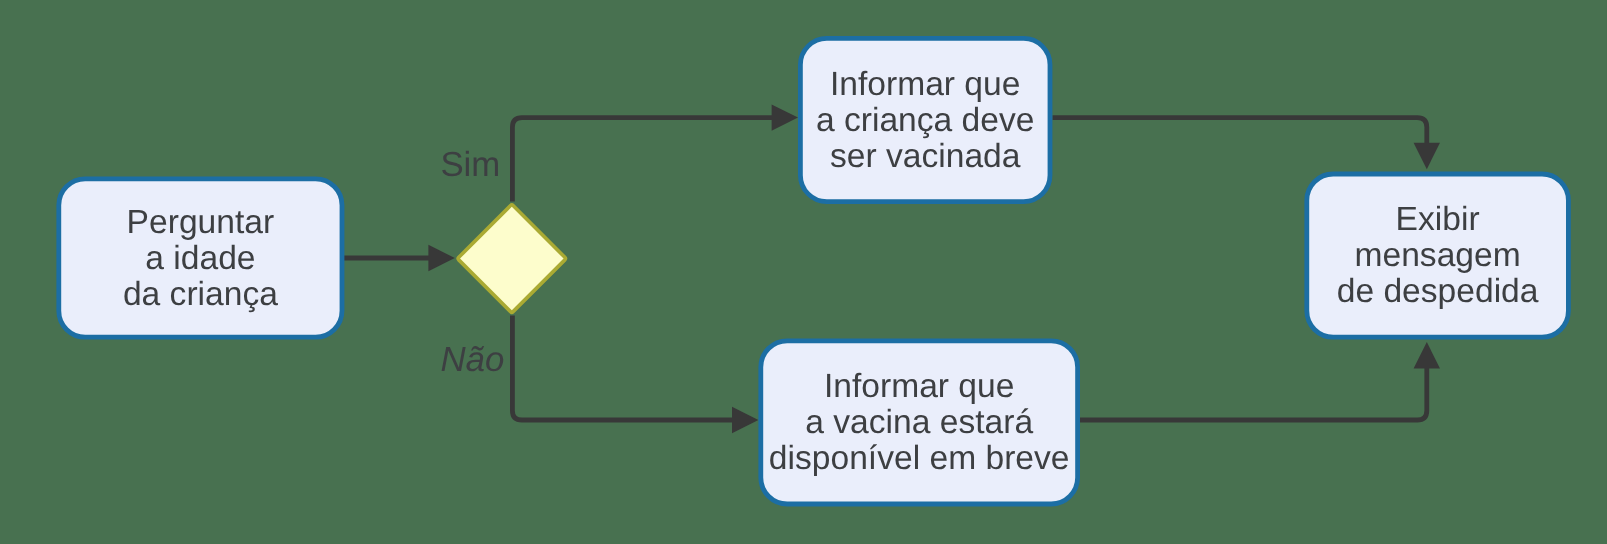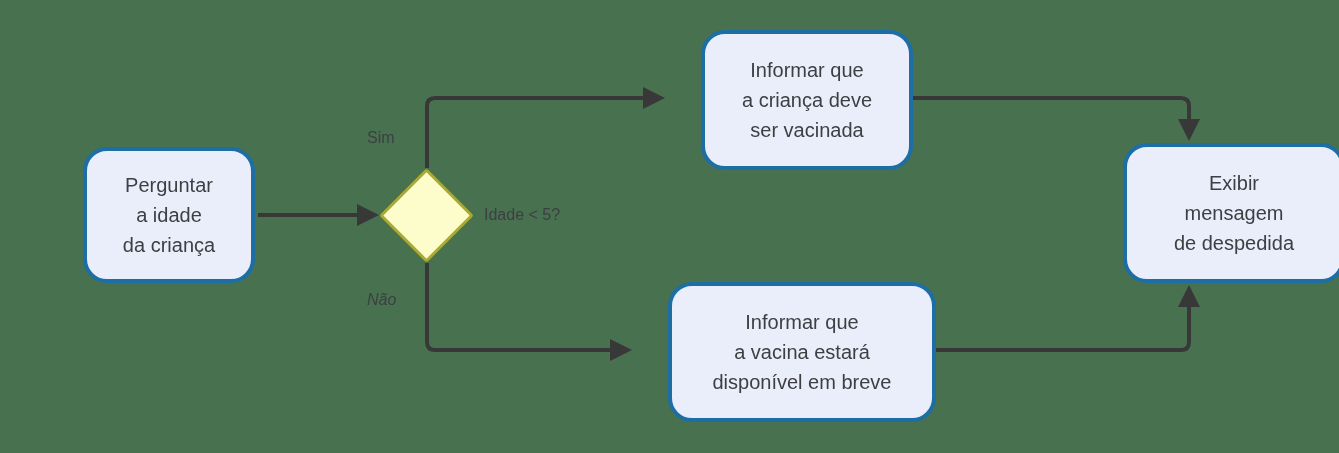--- a/index.html
+++ b/index.html
@@ -41,42 +41,41 @@
   .node {
     position: absolute;
     background: var(--node-fill);
     border: 4px solid var(--node-border);
     border-radius: 24px;
     display: flex;
     align-items: center;
     justify-content: center;
     text-align: center;
     color: var(--text);
-    font-size: 20px;
+    font-size: 28px;
     line-height: 30px;
     white-space: pre-line;
-    margin-left: 36px;
   }
-  .node-start     { left: 47px;   top: 147px; width: 172px; height: 136px; }
+  .node-start     { left: 47px;   top: 147px; width: 240px; height: 136px; }
   .node-vaccinate { left: 665px;  top: 30px;  width: 212px; height: 140px; }
   .node-soon      { left: 632px;  top: 282px; width: 268px; height: 140px; }
   .node-farewell  { left: 1087px; top: 143px; width: 222px; height: 140px; }
   .diamond {
     position: absolute;
     left: 393px; top: 182px;
     width: 67px; height: 67px;
     background: var(--diamond-fill);
     border: 3px solid var(--diamond-border);
     border-radius: 3px;
     transform: rotate(45deg);
   }
   .edge-label, .decision-label {
     position: absolute;
     color: var(--text);
-    font-size: 16px;
+    font-size: 29px;
     line-height: 28px;
     white-space: nowrap;
   }
   .label-sim { left: 367px; top: 124px; }
   .label-nao { left: 367px; top: 286px; font-style: italic; }
   .label-decision { left: 484px; top: 201px; }
 </style>
 </head>
 <body>
 
@@ -104,21 +103,20 @@
       <polygon points="1189,285 1178,307 1200,307"></polygon>
     </g>
   </svg>
 
   <div class="node node-start">Perguntar
 a idade
 da criança</div>
 
   <div class="diamond"></div>
 
-  <div class="decision-label label-decision">Idade &lt; 5?</div>
 
   <div class="node node-vaccinate">Informar que
 a criança deve
 ser vacinada</div>
 
   <div class="node node-soon">Informar que
 a vacina estará
 disponível em breve</div>
 
   <div class="node node-farewell">Exibir

